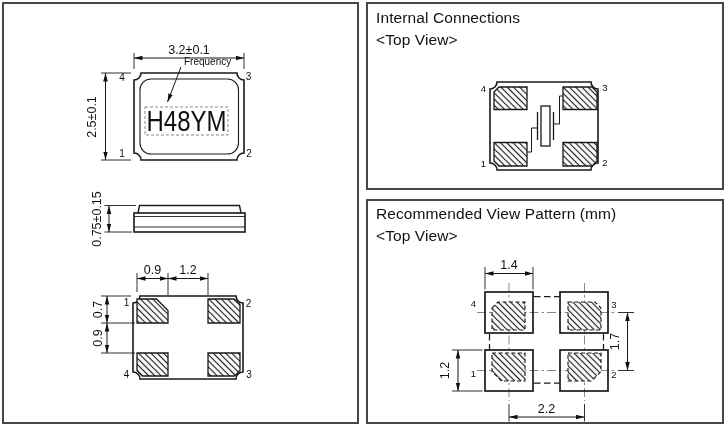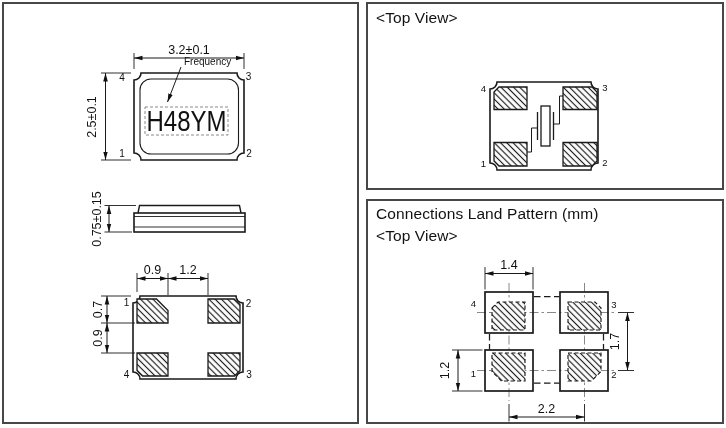--- a/index.html
+++ b/index.html
@@ -177,20 +177,21 @@
       <text class="dimtxt" x="546.5" y="412.5" text-anchor="middle">2.2</text>
 
       <text class="pintxt2" x="473.5" y="307" text-anchor="middle">4</text>
       <text class="pintxt2" x="614" y="308" text-anchor="middle">3</text>
       <text class="pintxt2" x="473.5" y="377" text-anchor="middle">1</text>
       <text class="pintxt2" x="614" y="378" text-anchor="middle">2</text>
     </g>
   </svg>
 
   <div class="ptitle" style="left:376px;top:7px">
+    <div>Internal Connections</div>
     <div>&lt;Top View&gt;</div>
   </div>
   <div class="ptitle" style="left:376px;top:203px">
-    <div>Connections Land Pattern (mm)</div>
+    <div>Recommended View Pattern (mm)</div>
     <div>&lt;Top View&gt;</div>
   </div>
 
 </div>
 
 </body></html>

